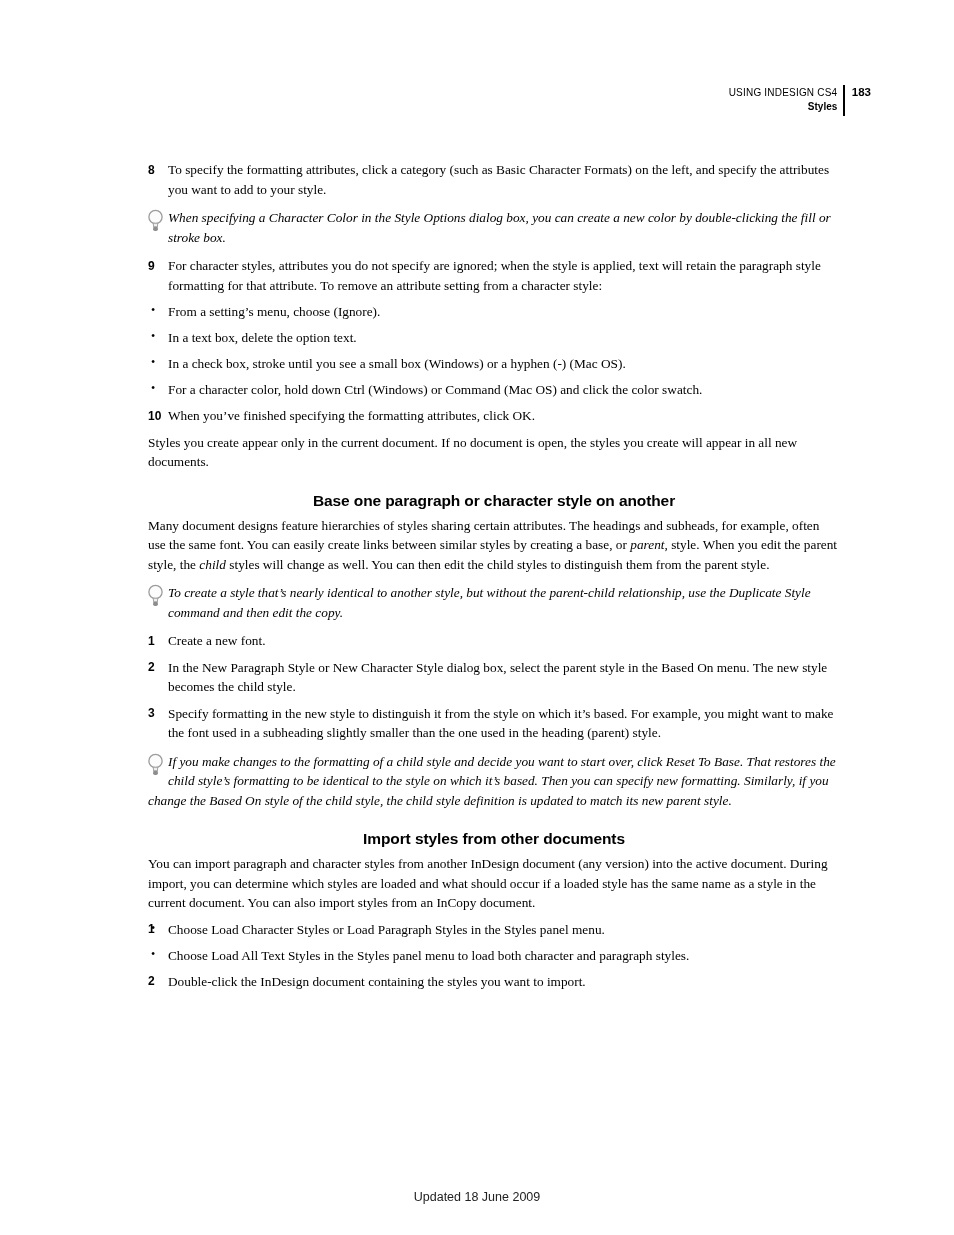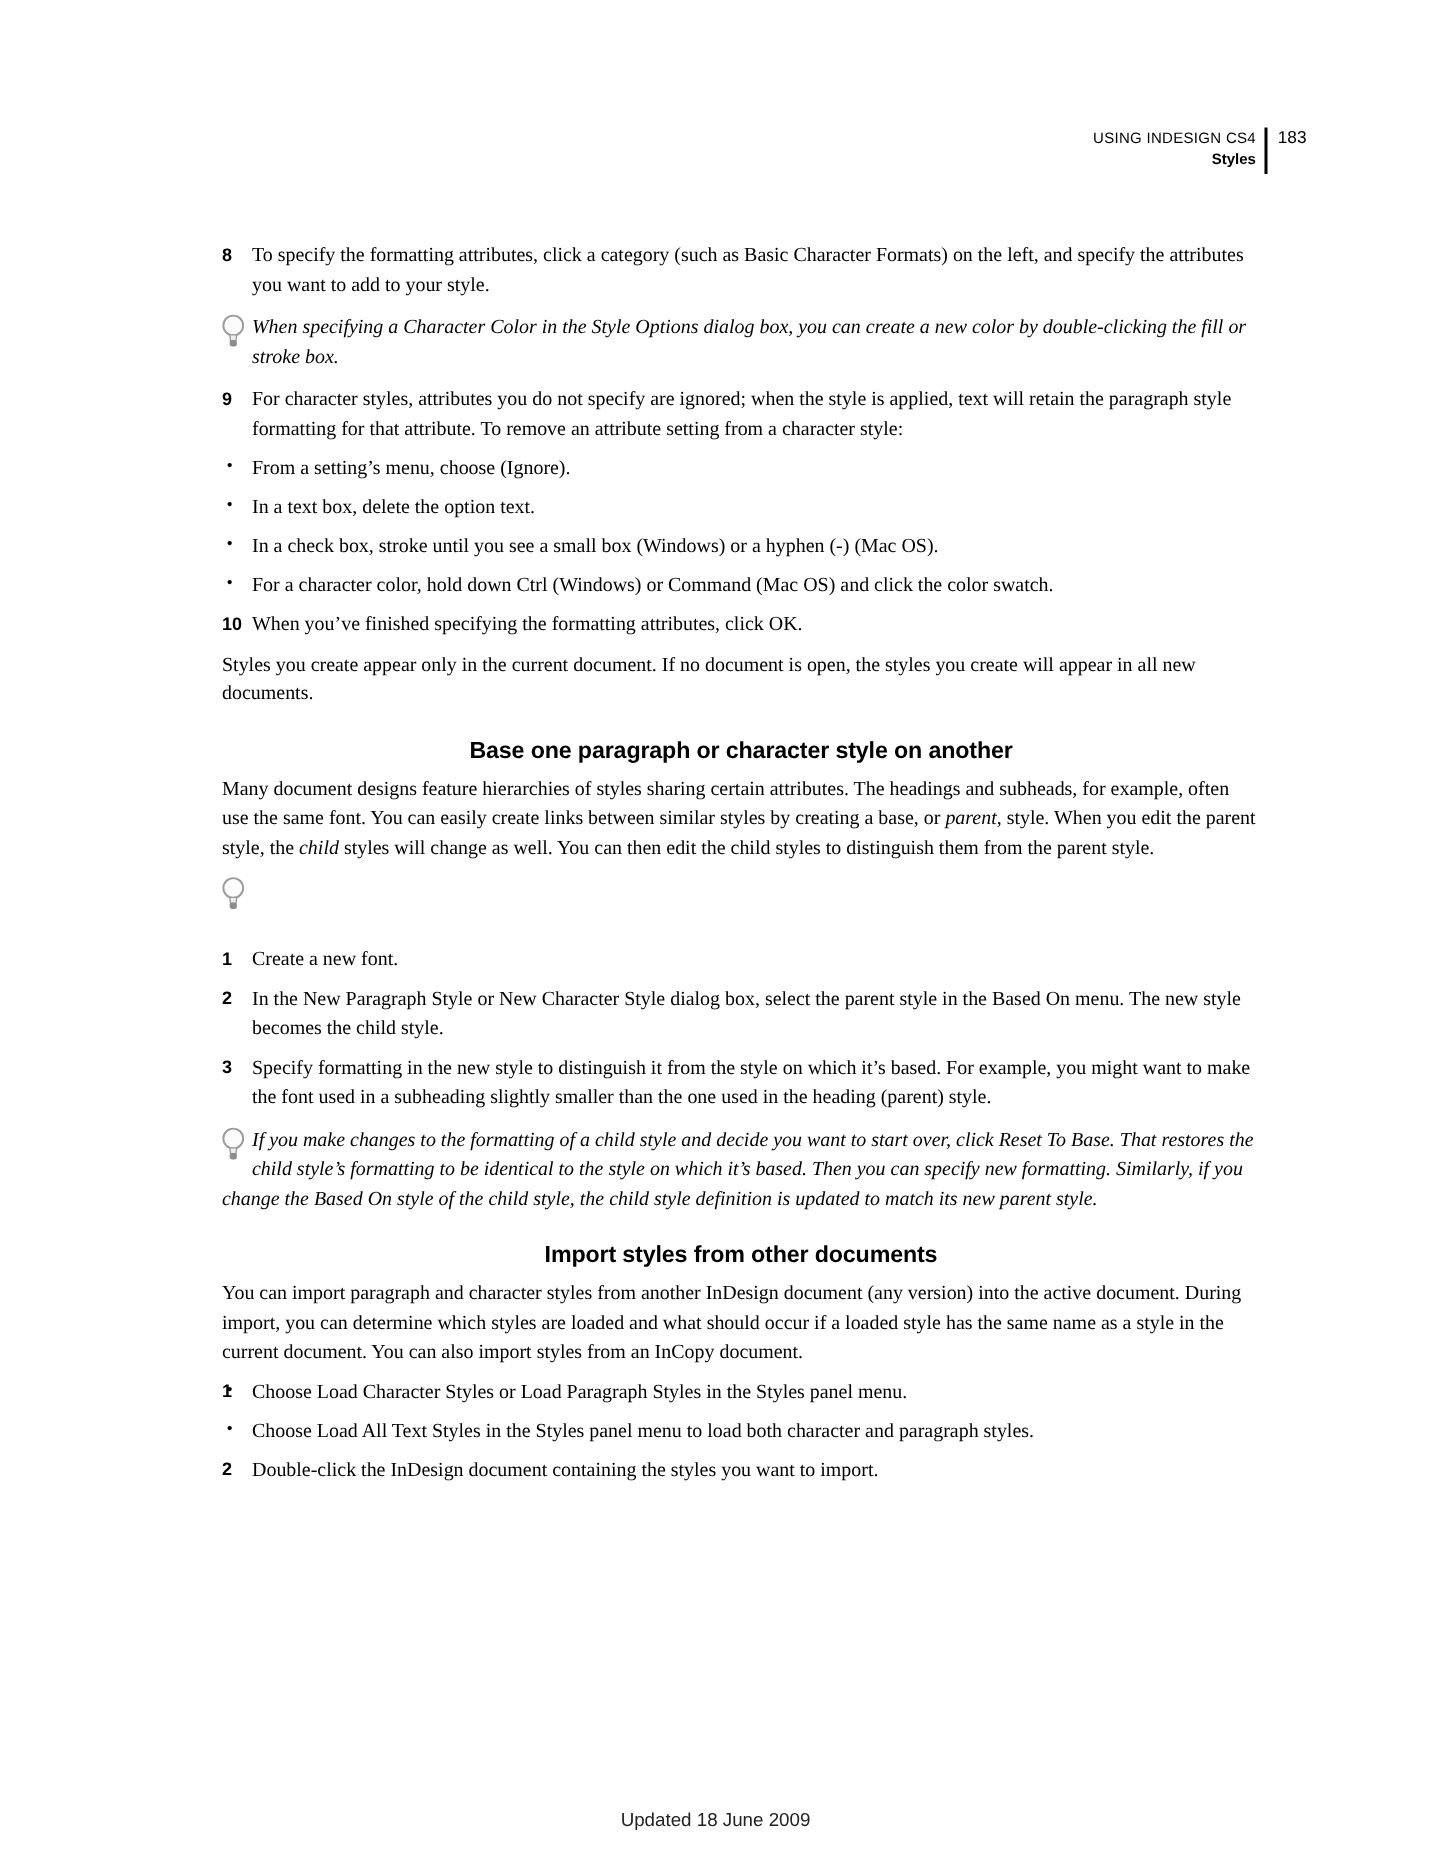--- a/index.html
+++ b/index.html
@@ -15,21 +15,21 @@
   
   .pghead {
     position: absolute; top: 85px; left: 0; width: 871px;
     display: flex; justify-content: flex-end; align-items: flex-start;
     font-family: "Liberation Sans", sans-serif;
   }
   .hdr-titles { text-align: right; line-height: 14px; padding-top: 1px; }
   .hdr-book { font-size: 10px; letter-spacing: 0.2px; }
   .hdr-chapter { font-size: 10px; font-weight: 700; }
   .hdr-rule { width: 1.5px; height: 31px; background: #000; margin: 0 7px 0 6px; }
-  .hdr-page { font-size: 11.5px; font-weight: 400; padding-top: 1px; }
+  .hdr-page { font-size: 11.5px; font-weight: 700; padding-top: 1px; }
 
   
   .content {
     position: absolute; left: 148px; top: 160px; width: 692px;
     font-size: 13.3px; line-height: 19.5px;
   }
   .para { margin: 0 0 7px 0; }
   .step { position: relative; padding-left: 20px; margin: 0 0 7px 0; }
   .step .num {
     position: absolute; left: 0; top: 0.5px;
@@ -49,21 +49,21 @@
     font-weight: 700; font-size: 15.5px; line-height: 17px;
     margin: 20px 0 7px 0; letter-spacing: -0.1px; text-align: center;
   }
   .em { font-style: italic; }
 
   
   .pgfoot {
     position: absolute; top: 1190px; left: 0; width: 954px;
     text-align: center;
     font-family: "Liberation Sans", sans-serif;
-    font-size: 12.5px; color: #222; margin-top: 16px;
+    font-size: 12.5px; color: #222;
   }
 </style>
 </head>
 <body>
 
 <div class="page">
 
   <div class="pghead">
     <div class="hdr-titles">
       <div class="hdr-book">USING INDESIGN CS4</div>
@@ -127,20 +127,21 @@
     <p class="para"><span>Many document designs feature hierarchies of styles sharing certain attributes. The headings and subheads, for example, often use the same font. You can easily create links between similar styles by creating a base, or </span><span class="em">parent</span><span>, style. When you edit the parent style, the </span><span class="em">child</span><span> styles will change as well. You can then edit the child styles to distinguish them from the parent style.</span></p>
 
     <div class="tip">
       <span class="tipicon">
         <svg width="15" height="23" viewBox="0 0 15 23">
           <circle cx="7.5" cy="8" r="6.6" fill="#fcfcfc" stroke="#9c9c9c" stroke-width="1.3"></circle>
           <path d="M5.2 14.2 L9.8 14.2 L9.3 18.2 L5.7 18.2 Z" fill="#ededed" stroke="#9c9c9c" stroke-width="0.9"></path>
           <rect x="5.1" y="17.6" width="4.8" height="4.4" rx="1.8" fill="#8d8d8d"></rect>
         </svg>
       </span>
+      <span class="tiptext">To create a style that’s nearly identical to another style, but without the parent-child relationship, use the Duplicate Style command and then edit the copy.</span>
     </div>
 
     <div class="step">
       <span class="num">1</span>
       <span>Create a new font.</span>
     </div>
 
     <div class="step">
       <span class="num">2</span>
       <span>In the New Paragraph Style or New Character Style dialog box, select the parent style in the Based On menu. The new style becomes the child style.</span>

